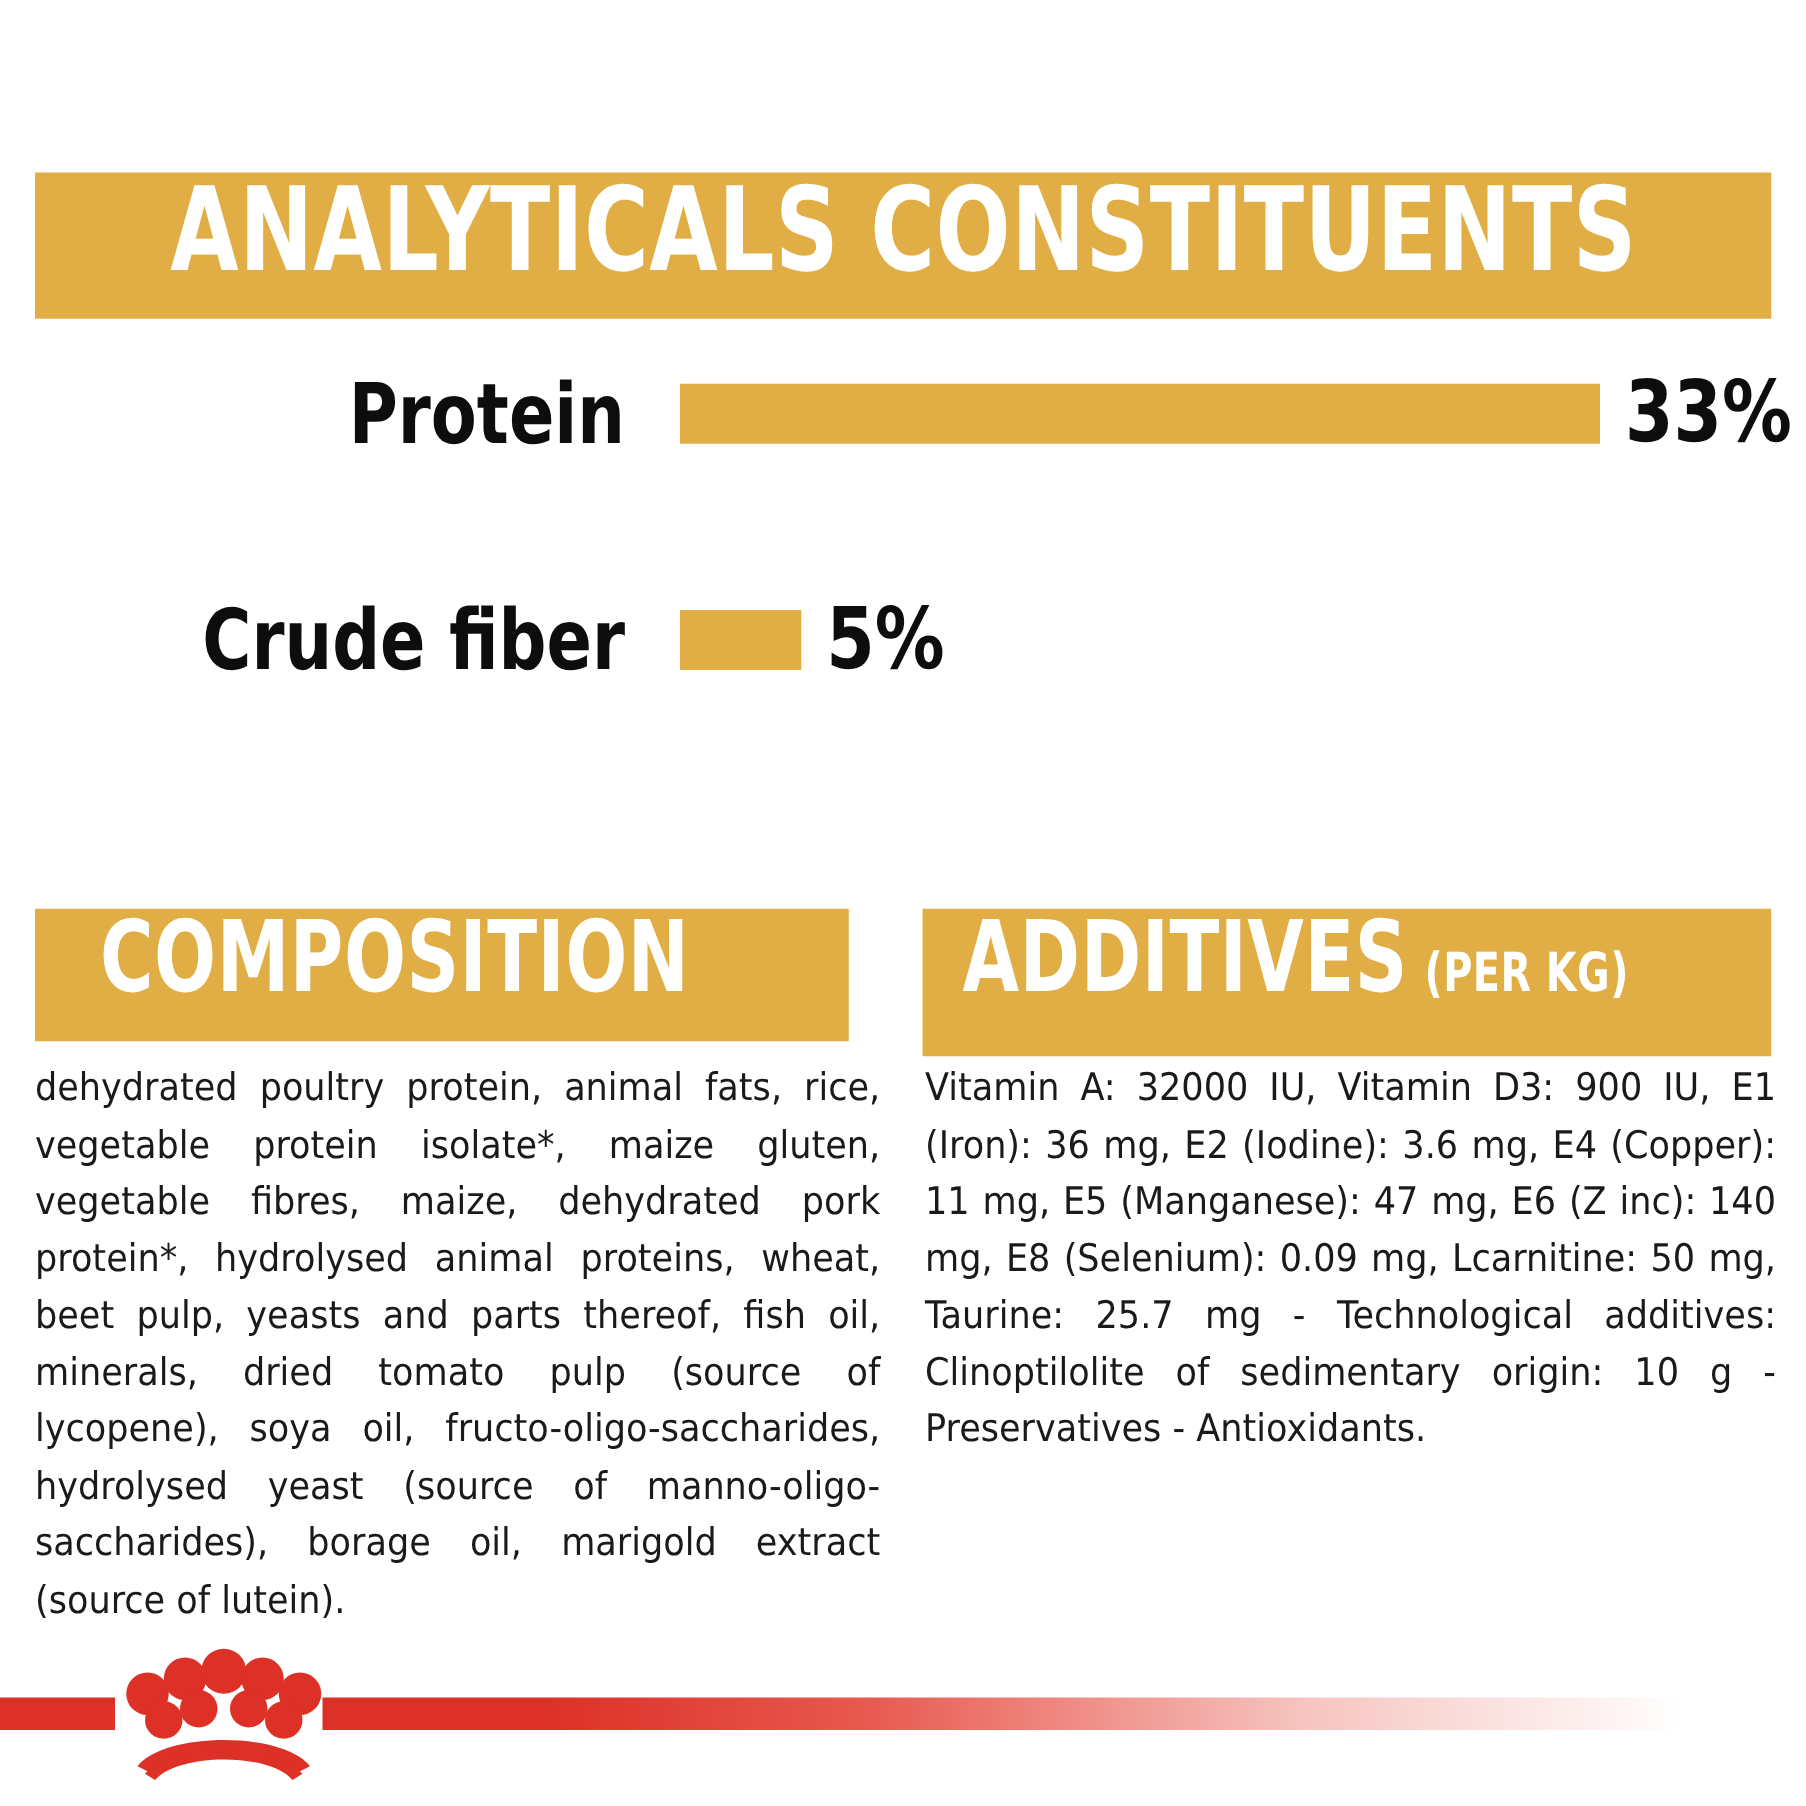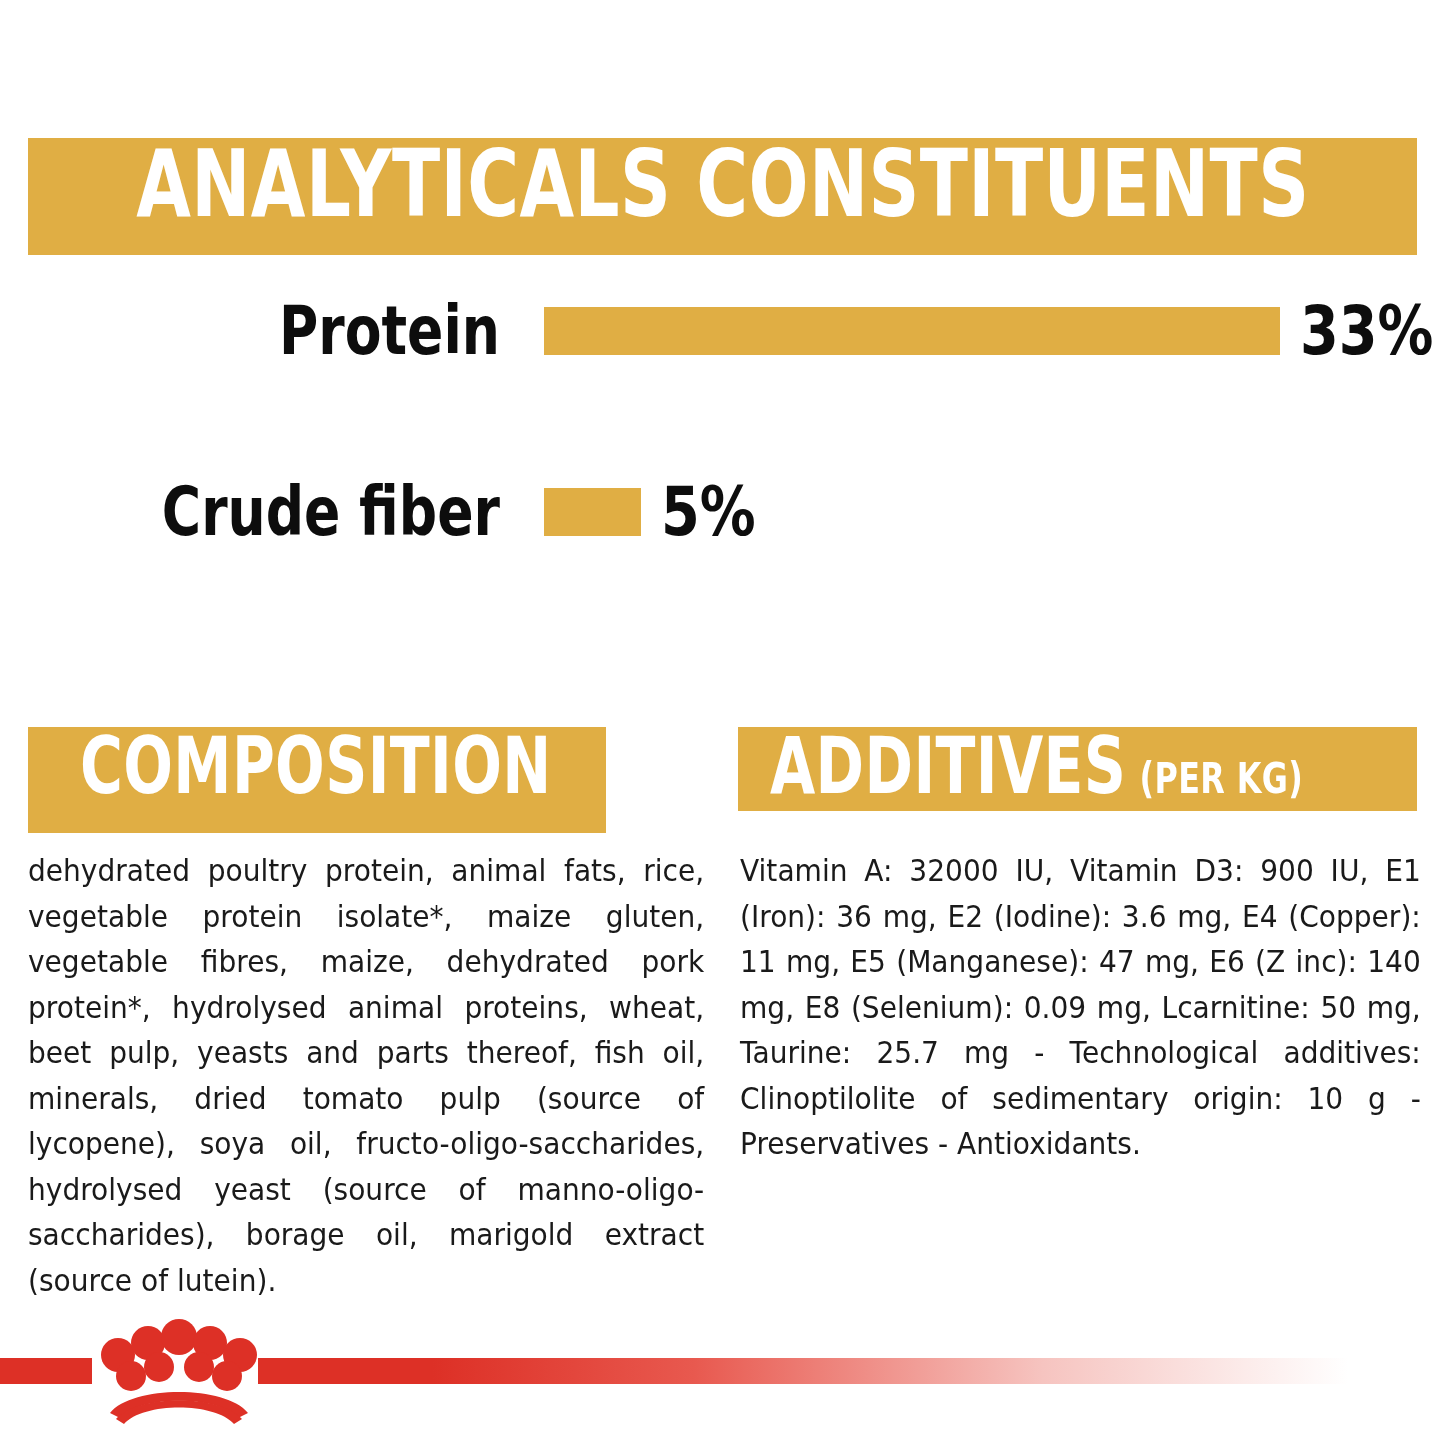--- a/index.html
+++ b/index.html
@@ -52,33 +52,33 @@
   }
   #banner-analyticals .banner-title {
     font-size: 93px;
     transform: scaleX(0.76);
     transform-origin: center center;
   }
 
   #banner-composition {
     left: 28px;
     top: 727px;
-    width: 578px;
+    width: 651px;
     height: 106px;
     padding-left: 52px;
   }
   #banner-composition .banner-title {
     font-size: 79px;
   }
 
   #banner-additives {
     left: 738px;
     top: 727px;
     width: 679px;
-    height: 84px;
+    height: 118px;
     padding-left: 32px;
   }
   #banner-additives .banner-title {
     font-size: 79px;
     display: flex;
     align-items: baseline;
   }
   .banner-sub {
     font-size: 43px;
     margin-left: 18px;

